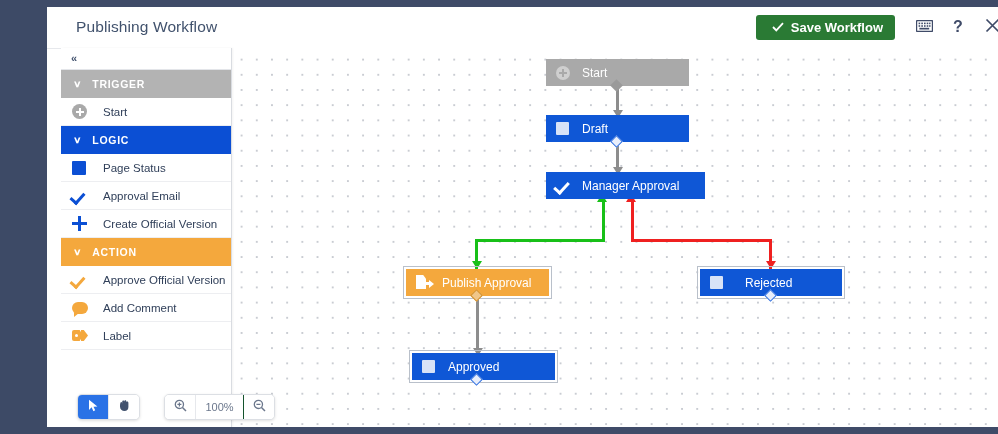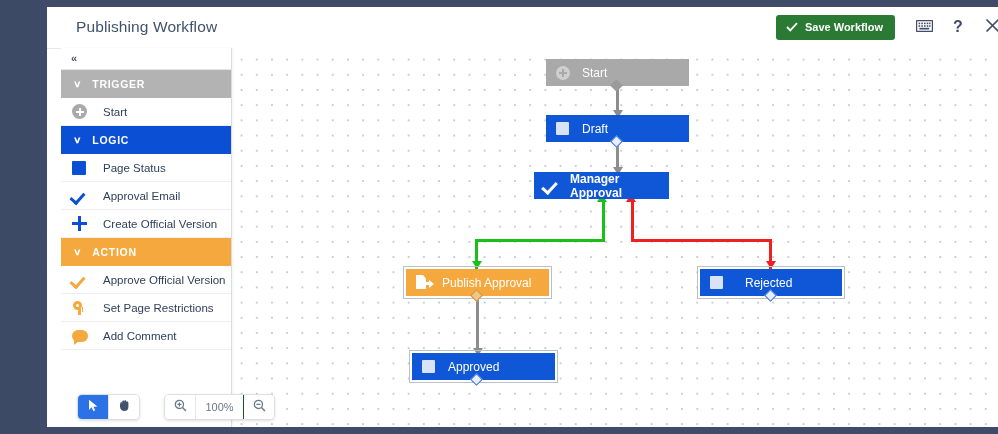--- a/index.html
+++ b/index.html
@@ -57,22 +57,22 @@
   }
   #save-workflow-button {
     display: flex;
     align-items: center;
     gap: 7px;
     background: #2a7a34;
     color: #ffffff;
     border: none;
     border-radius: 3px;
     height: 25px;
-    padding: 0 12px 0 10px;
-    font-size: 11px;
+    padding: 0 12px 0 16px;
+    font-size: 13px;
     font-weight: bold;
     font-family: "Liberation Sans", sans-serif;
     cursor: pointer;
     white-space: nowrap;
   }
   #save-workflow-button .chk {
     display: inline-block;
     width: 12px; height: 12px;
     position: relative;
   }
@@ -470,29 +470,31 @@
       <span>ACTION</span>
     </div>
     <div class="palette-item">
       <span class="pi-icon">
             <span class="ic-check-orange"></span>
           </span>
       <span class="pi-label">Approve Official Version</span>
     </div>
     <div class="palette-item">
       <span class="pi-icon">
-            <span class="ic-key"></span>
-          </span>
-      <span class="pi-label">Set Page Restrictions</span>
+            <span class="ic-comment"></span>
+          </span>
+      <span class="pi-label">Add Comment</span>
     </div>
     <div class="palette-item">
       <span class="pi-icon">
-            <span class="ic-comment"></span>
-          </span>
-      <span class="pi-label">Add Comment</span>
+            <span class="ic-label">
+              <span class="dot"></span>
+            </span>
+          </span>
+      <span class="pi-label">Label</span>
     </div>
   </div>
 
   <div id="canvas">
 
     <div class="edge" style="left:385px; top:20px; width:3px; height:60px;"></div>
     <div class="arrow-down" style="left:381.5px; top:62px;"></div>
 
     <div class="edge" style="left:385px; top:78px; width:3px; height:58px;"></div>
     <div class="arrow-down" style="left:381.5px; top:119px;"></div>
@@ -521,21 +523,21 @@
     <div class="handle gray" style="left:381px; top:33px;"></div>
 
     <div class="node blue" style="left:315px; top:67px; width:143px;">
       <span class="node-icon">
             <span class="n-ic-square"></span>
           </span>
       <span>Draft</span>
     </div>
     <div class="handle blue" style="left:381px; top:89px;"></div>
 
-    <div class="node blue" style="left:303px; top:124px; width:135px;font-weight:bold;">
+    <div class="node blue" style="left:315px; top:124px; width:159px;">
       <span class="node-icon">
             <span class="n-ic-check"></span>
           </span>
       <span>Manager Approval</span>
     </div>
 
     <div class="node orange selected" style="left:175px; top:221px; width:143px;">
       <span class="node-icon">
             <span class="n-ic-publish">
               <span class="arrowhead"></span>

